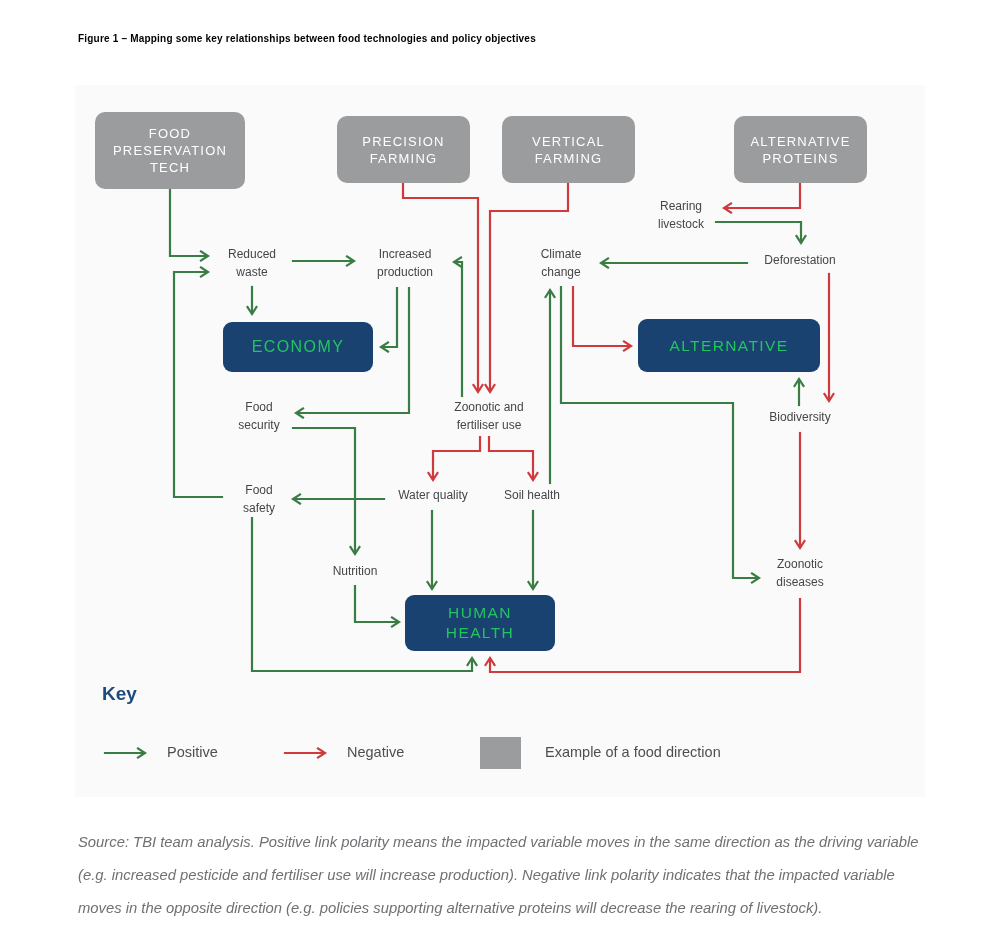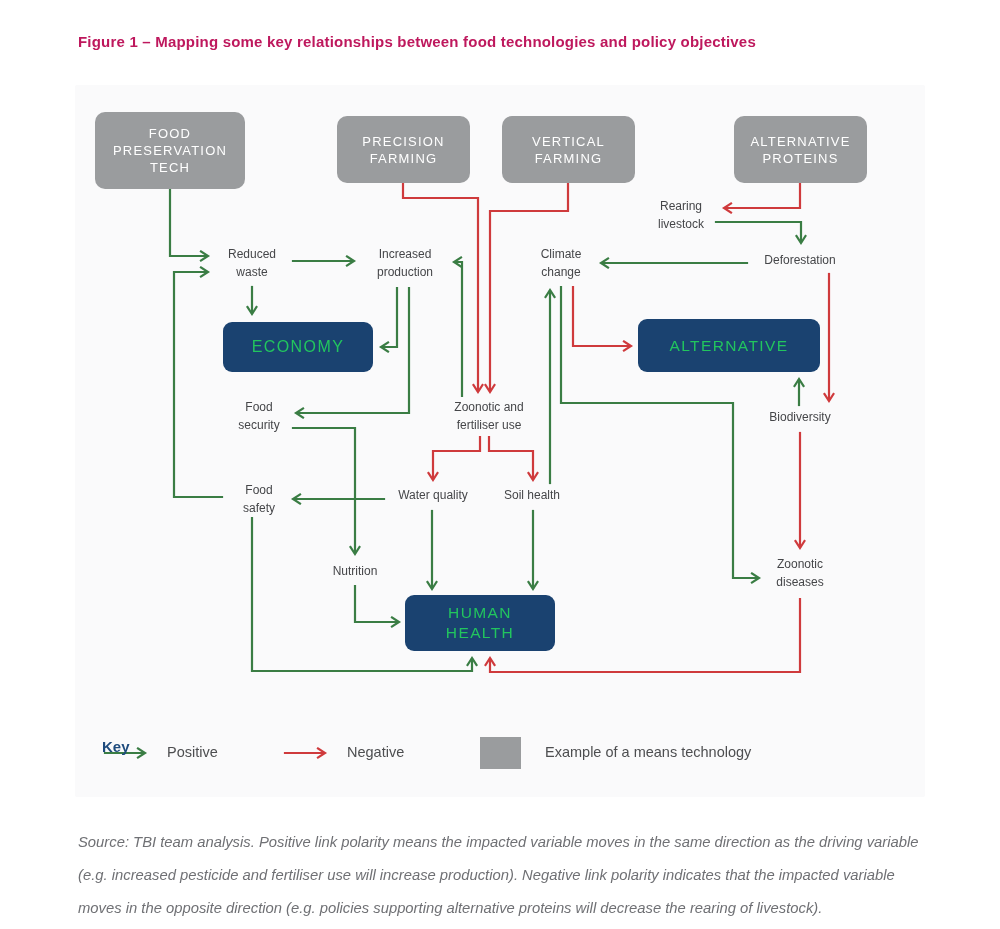--- a/index.html
+++ b/index.html
@@ -2,21 +2,21 @@
 <html><head>
 <meta charset="utf-8">
 <style>
   html,body{margin:0;padding:0;background:#ffffff;}
   .canvas{
     position:relative;width:1000px;height:929px;background:#ffffff;
     font-family:"Liberation Sans", sans-serif;overflow:hidden;
   }
   .fig-title{
     position:absolute;left:78px;top:33px;width:860px;
-    font-size:15px;font-weight:bold;color:#be185d;letter-spacing:.2px;
+    font-size:10px;font-weight:bold;color:#000000;letter-spacing:.2px;
   }
   .panel{
     position:absolute;left:75px;top:85px;width:850px;height:712px;
     background:#fafafb;border-radius:2px;
   }
   svg.arrows{position:absolute;left:0;top:0;width:1000px;height:929px;}
   svg.arrows path{fill:none;stroke-width:2.2px;stroke-linecap:square;stroke-linejoin:miter;}
   svg.arrows path.pos{stroke:#3a7d44;}
   svg.arrows path.neg{stroke:#cf3a3c;}
   .tech-box{
@@ -26,21 +26,21 @@
   }
   .obj-box{
     position:absolute;background:#1a4270;color:#22c55e;border-radius:9px;
     display:flex;align-items:center;justify-content:center;text-align:center;
     font-size:15.5px;line-height:20px;letter-spacing:1.4px;white-space:pre-line;
   }
   .node{
     position:absolute;transform:translateX(-50%);text-align:center;
     font-size:12px;line-height:17.5px;color:#454649;white-space:pre-line;
   }
-  .key-head{position:absolute;left:102px;top:738px;font-size:15px;font-weight:bold;color:#1e4b7d;}
+  .key-head{position:absolute;left:102px;top:683px;font-size:19px;font-weight:bold;color:#1e4b7d;}
   .key-label{position:absolute;font-size:14.5px;color:#4d4e50;}
   .key-swatch{position:absolute;left:480px;top:737px;width:41px;height:32px;background:#9a9c9e;}
   .source{
     position:absolute;left:78px;top:826px;width:852px;
     font-size:14.8px;font-style:italic;color:#6f7074;line-height:33px;
   }
 </style>
 </head>
 <body>
 
@@ -127,17 +127,17 @@
   <div class="node" style="left:433px;top:487px;">Water quality</div>
   <div class="node" style="left:532px;top:487px;">Soil health</div>
   <div class="node" style="left:355px;top:563px;">Nutrition</div>
   <div class="node" style="left:800px;top:556px;">Zoonotic
 diseases</div>
 
   <div class="key-head">Key</div>
   <div class="key-label" style="left:167px;top:744px;">Positive</div>
   <div class="key-label" style="left:347px;top:744px;">Negative</div>
   <div class="key-swatch"></div>
-  <div class="key-label" style="left:545px;top:744px;">Example of a means technology</div>
+  <div class="key-label" style="left:545px;top:744px;">Example of a food direction</div>
 
   <div class="source">Source: TBI team analysis. Positive link polarity means the impacted variable moves in the same direction as the driving variable (e.g. increased pesticide and fertiliser use will increase production). Negative link polarity indicates that the impacted variable moves in the opposite direction (e.g. policies supporting alternative proteins will decrease the rearing of livestock).</div>
 
 </div>
 
 </body></html>

